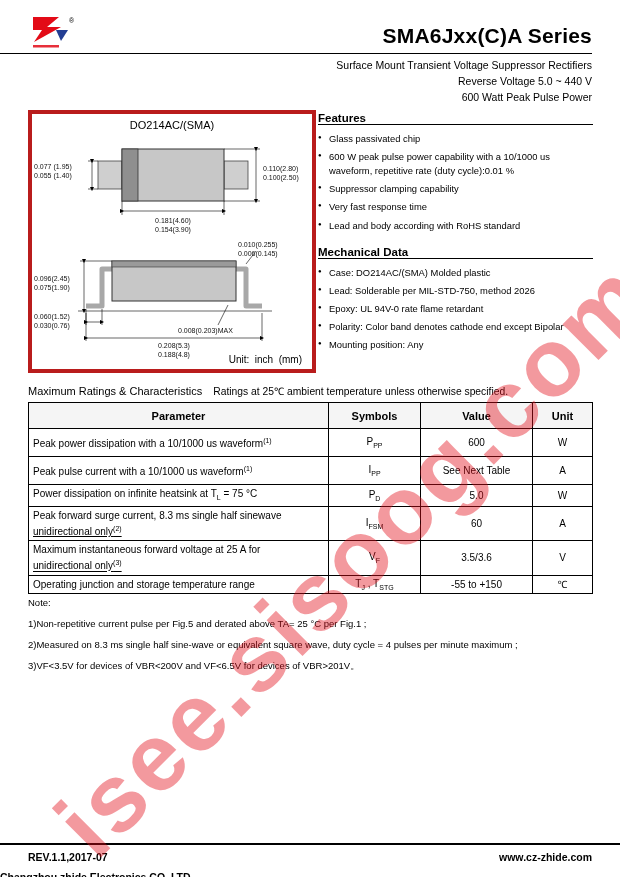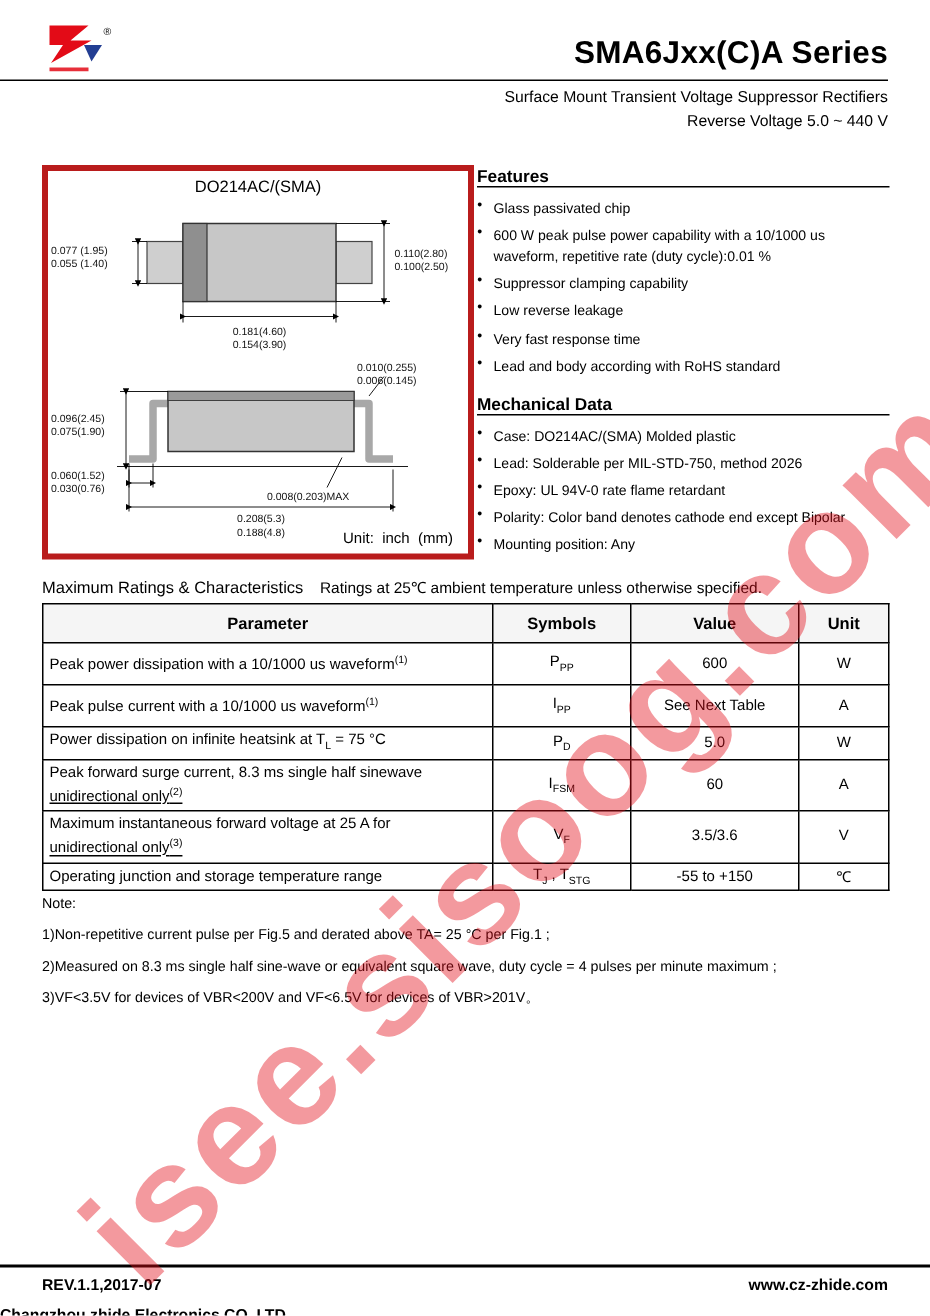--- a/index.html
+++ b/index.html
@@ -75,20 +75,21 @@
       <polygon points="26,16 38,16 31,27" fill="#233e93"></polygon>
       <rect x="3" y="31" width="26" height="2.5" opacity="0.85" fill="#e30b17"></rect>
       <text x="39" y="9" font-size="7" fill="#000">®</text>
     </svg>
   </div>
   <div class="doc-title">SMA6Jxx(C)A Series</div>
   <div class="header-rule"></div>
   <div class="subtitles">
     <div>Surface Mount Transient Voltage Suppressor Rectifiers</div>
     <div>Reverse Voltage 5.0 ~ 440 V</div>
+    <div>600 Watt Peak Pulse Power</div>
   </div>
 
   <div class="pkg-box">
     <div class="pkg-title">DO214AC/(SMA)</div>
     <svg class="pkg-svg" width="285" height="228" viewBox="0 0 285 228">
       <defs>
         <marker id="ar" markerWidth="7" markerHeight="7" refX="3.5" refY="3.5" orient="auto">
           <path d="M0,0 L7,3.5 L0,7 z" fill="#000"></path>
         </marker>
       </defs>
@@ -157,21 +158,20 @@
     <div class="unit-label">Unit:  inch  (mm)</div>
   </div>
 
   <div class="col-right">
     <div class="sec">
       <div class="sec-head">Features</div>
       <ul class="bullets">
         <li>Glass passivated chip</li>
         <li>600 W peak pulse power capability with a 10/1000 us waveform, repetitive rate (duty cycle):0.01 %</li>
         <li>Suppressor clamping capability</li>
-        <li>Low reverse leakage</li>
         <li>Very fast response time</li>
         <li>Lead and body according with RoHS standard</li>
       </ul>
     </div>
     <div class="sec">
       <div class="sec-head">Mechanical Data</div>
       <ul class="bullets">
         <li>Case: DO214AC/(SMA)  Molded plastic</li>
         <li>Lead: Solderable per MIL-STD-750, method 2026</li>
         <li>Epoxy: UL 94V-0 rate flame retardant</li>

